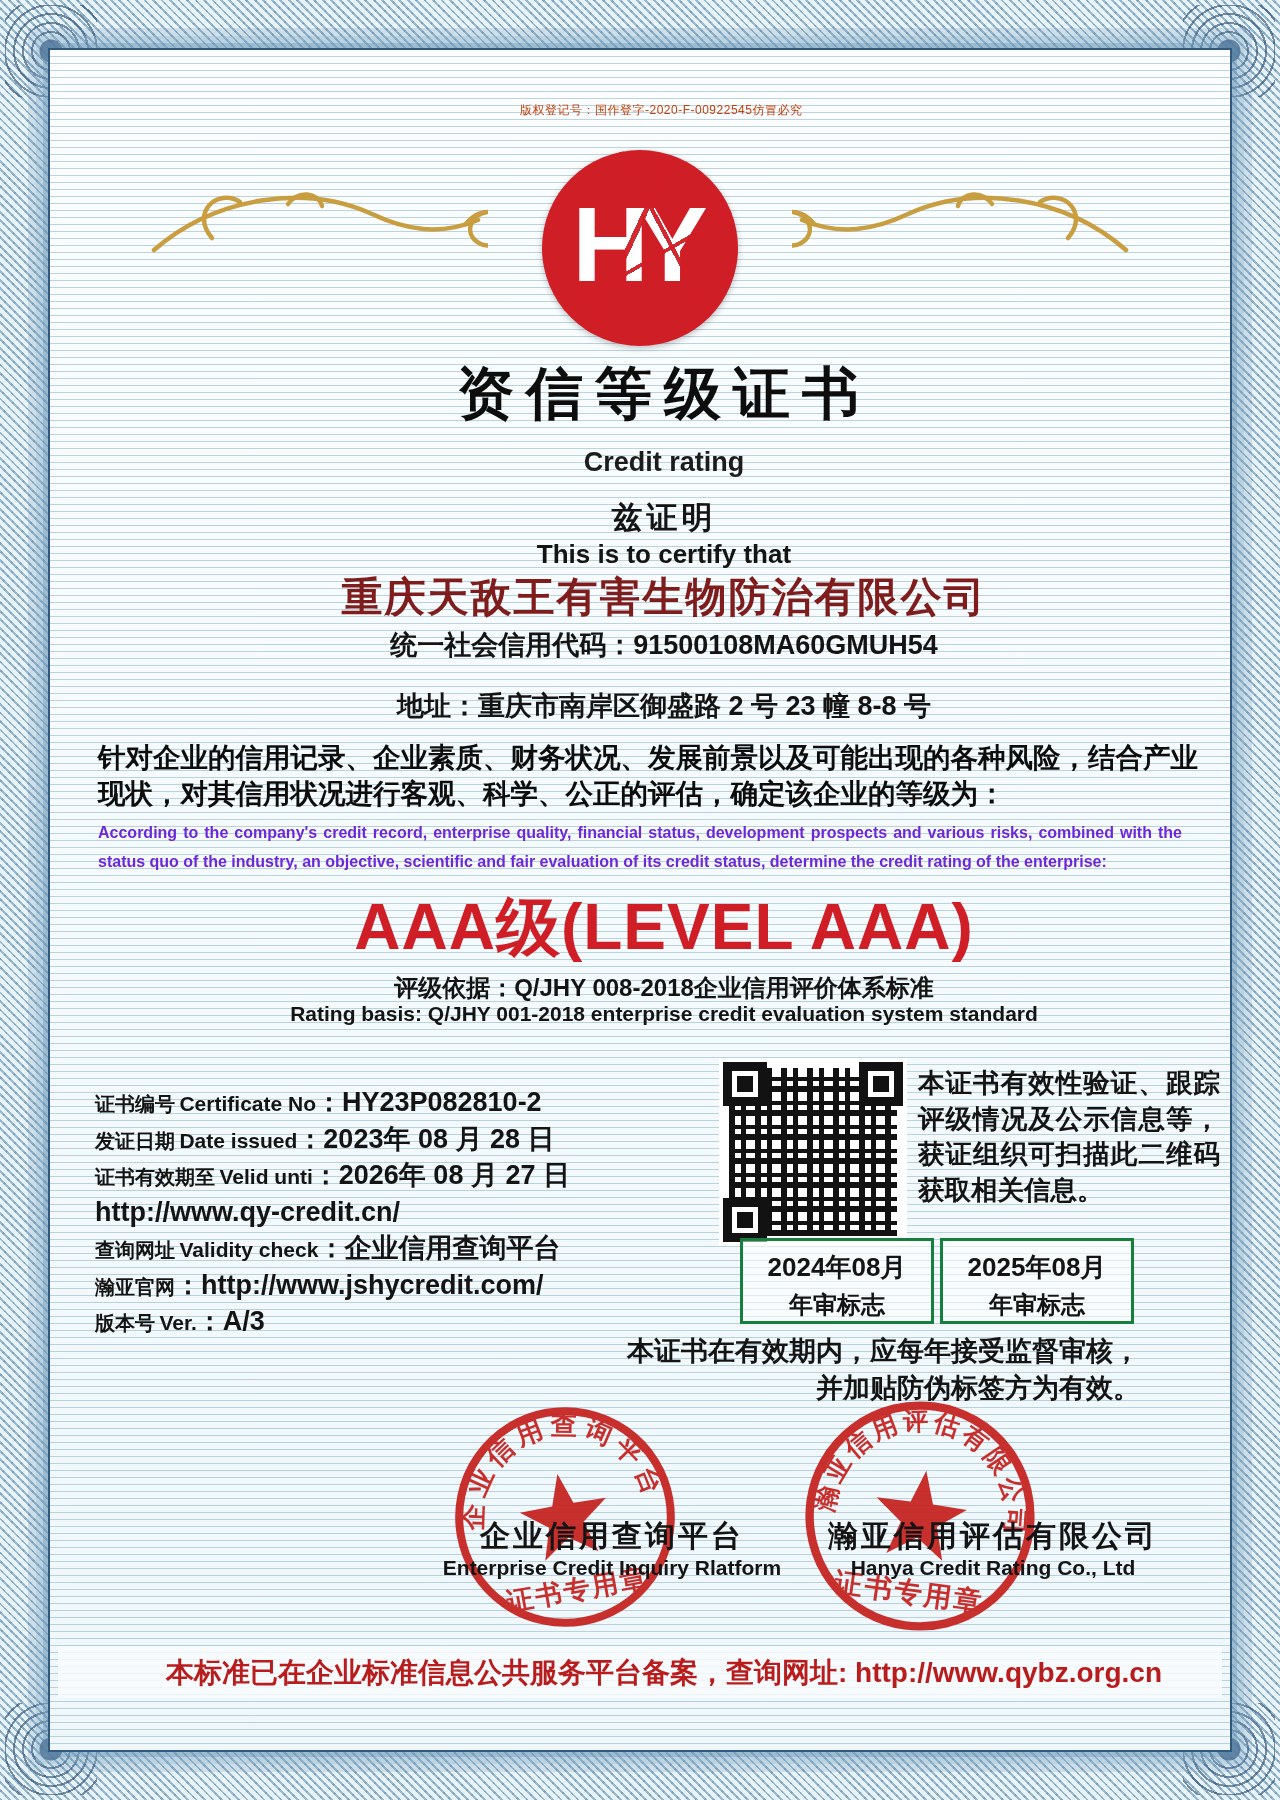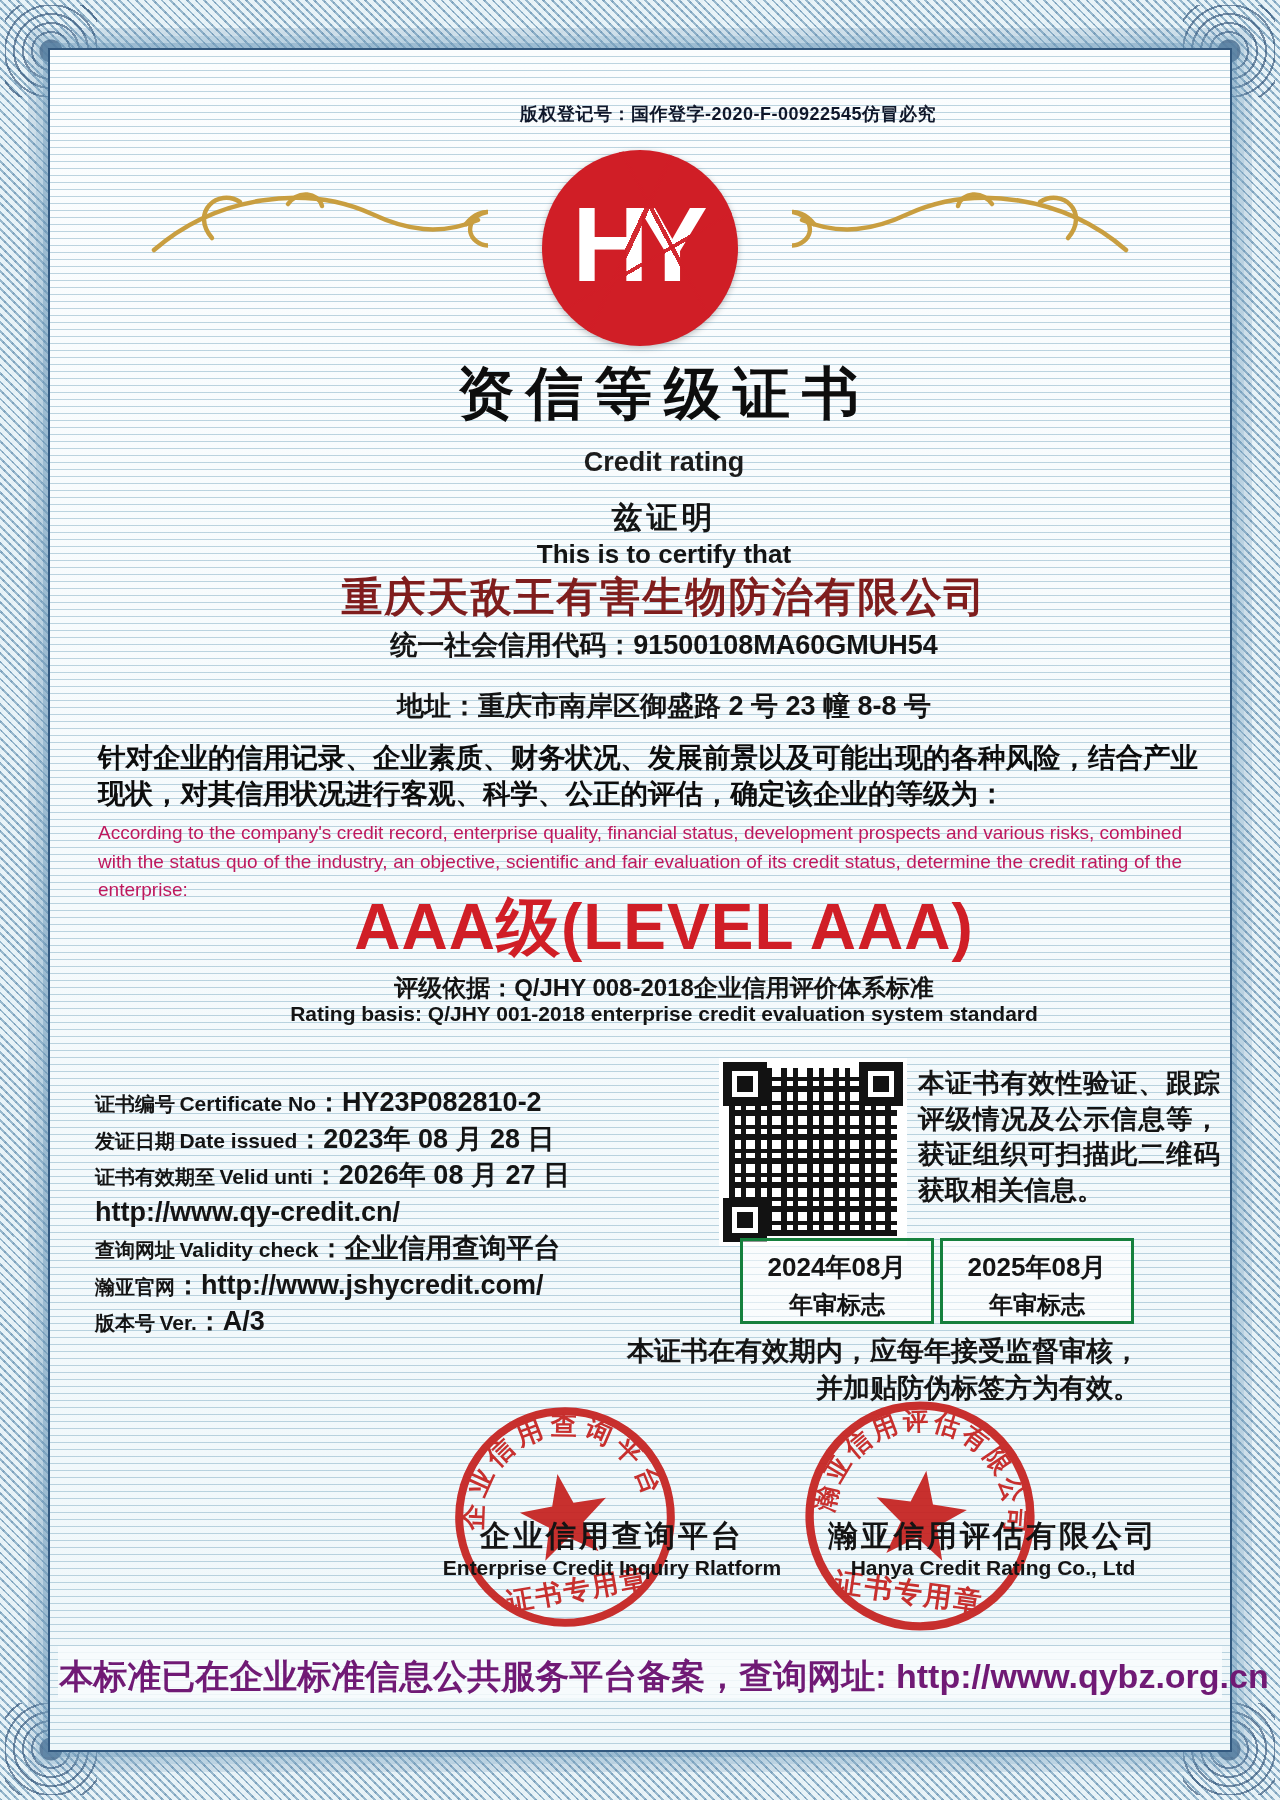--- a/index.html
+++ b/index.html
@@ -29,21 +29,21 @@
     position:absolute;inset:48px;
     background:
       repeating-linear-gradient(180deg, rgba(255,255,255,0) 0 6px, rgba(136,178,199,.55) 6px 7px),
       linear-gradient(#fbfdfe,#eff7fa);
     border:2px solid #32587e;
     box-shadow:0 0 0 5px rgba(100,145,180,.35), 0 0 0 12px rgba(140,180,205,.28), 0 0 0 20px rgba(90,135,170,.18);
   }
   .abs{position:absolute;}
   .ctr{left:0;right:0;text-align:center;margin-left:48px;}
 
-  .copyright{top:102px;left:520px;font-size:18px;font-weight:700;color:#0f172a;letter-spacing:.5px;}
+  .copyright{top:102px;left:520px;font-size:12px;font-weight:400;color:#c2410c;letter-spacing:.5px;}
 
   .flourish{top:178px;width:340px;height:120px;opacity:.95;}
   .flourish.left{left:148px;}
   .flourish.right{right:148px;transform:scaleX(-1);}
 
   .logo{
     top:150px;left:542px;width:196px;height:196px;border-radius:50%;
     background:#d01e26;display:flex;align-items:center;justify-content:center;
     box-shadow:0 2px 6px rgba(0,0,0,.25);z-index:3;
   }
@@ -58,21 +58,21 @@
   .title-zh{top:356px;font-size:57px;font-weight:650;letter-spacing:12px;color:#0d0d0d;}
   .title-en{top:447px;font-size:27px;font-weight:600;color:#1c1c1c;}
   .certify-zh{top:497px;font-size:31px;font-weight:600;letter-spacing:4px;}
   .certify-en{top:539px;font-size:26px;font-weight:600;}
   .company{top:570px;font-size:41px;font-weight:800;letter-spacing:2px;color:#7f1d1d;}
   .codeline{top:627px;font-size:27px;font-weight:600;}
   .addrline{top:688px;font-size:27px;font-weight:600;}
 
   .statement{top:740px;left:98px;width:1084px;}
   .statement .zh{font-size:27.5px;font-weight:650;line-height:36px;color:#0d0d0d;white-space:nowrap;}
-  .statement .en{font-size:19px;font-weight:400;line-height:28.5px;margin-top:7px;text-align:justify;color:#be185d;}
+  .statement .en{font-size:16px;font-weight:700;line-height:28.5px;margin-top:7px;text-align:justify;color:#6d28d9;}
 
   .level{top:884px;font-size:64px;font-weight:800;color:#d01e26;letter-spacing:1px;}
   .basis-zh{top:972px;font-size:24px;font-weight:600;}
   .basis-en{top:1002px;font-size:21px;font-weight:600;}
 
   .details{top:1086px;left:95px;width:590px;}
   .details .row{line-height:32.5px;white-space:nowrap;}
   .details .zh{font-size:20px;font-weight:650;}
   .details .en{font-size:21px;font-weight:550;}
   .details .sep{font-size:26px;font-weight:650;}
@@ -102,21 +102,21 @@
   .seal.s2{top:1396px;left:800px;width:240px;height:240px;transform:rotate(8deg);}
 
   .issuer-zh{font-size:30px;font-weight:750;letter-spacing:3px;z-index:4;white-space:nowrap;text-align:center;}
   .issuer-en{font-size:21px;font-weight:600;z-index:4;white-space:nowrap;text-align:center;}
   .i1zh{top:1516px;left:462px;width:300px;}
   .i1en{top:1556px;left:432px;width:360px;}
   .i2zh{top:1516px;left:828px;width:330px;}
   .i2en{top:1556px;left:818px;width:350px;}
 
   .footer-band{top:1646px;left:58px;right:58px;height:52px;background:rgba(248,252,253,.85);z-index:1;}
-  .footer{top:1654px;font-size:34px;font-weight:700;color:#701a75;z-index:2;}
+  .footer{top:1654px;font-size:28px;font-weight:700;color:#b91c1c;z-index:2;}
 </style>
 </head>
 <body>
 
 <div class="cert">
 
   <div class="band"></div>
   <div class="corner tl"></div>
   <div class="corner tr"></div>
   <div class="corner bl"></div>

